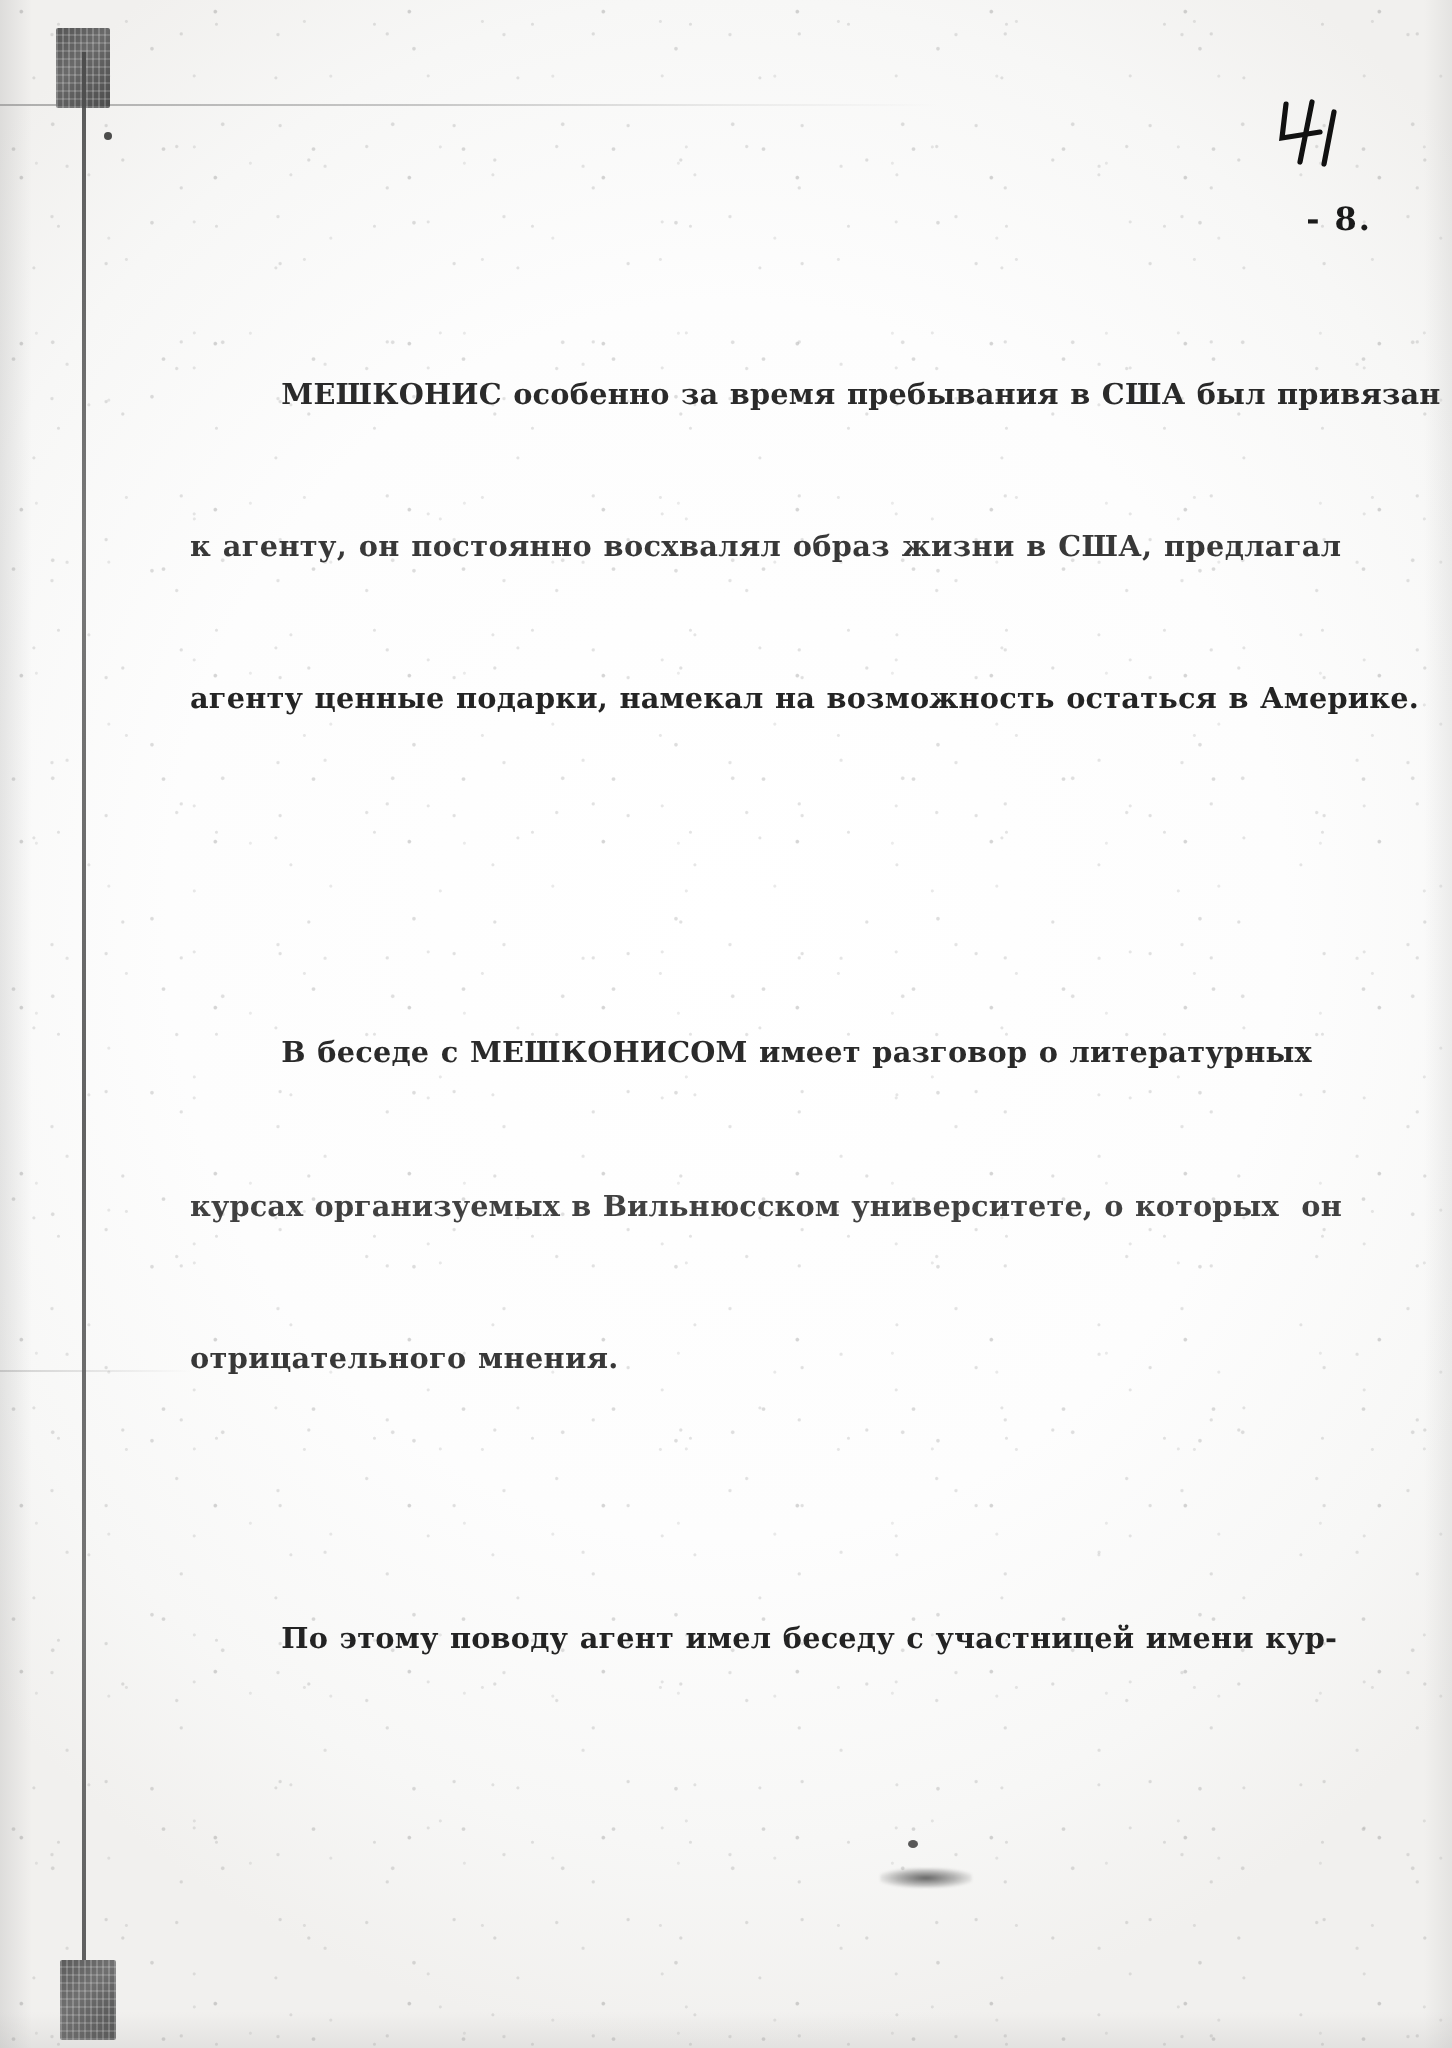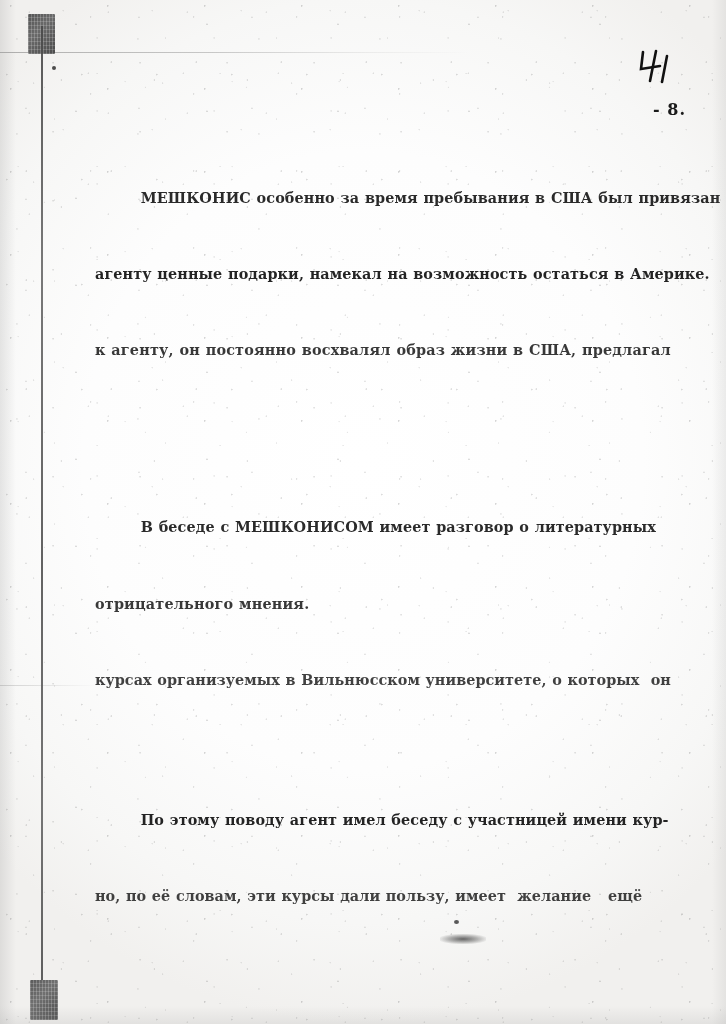--- a/index.html
+++ b/index.html
@@ -236,37 +236,36 @@
       </g>
     </svg>
   </div>
 
   <div class="page-number">- 8.</div>
 
   <div class="doc-text">
 
     <p>
       <span class="line w1">        МЕШКОНИС особенно за время пребывания в США был привязан</span>
+      <span class="line w2">к агенту, он постоянно восхвалял образ жизни в США, предлагал</span>
       <span class="line w3">агенту ценные подарки, намекал на возможность остаться в Америке.</span>
-      <span class="line w2">к агенту, он постоянно восхвалял образ жизни в США, предлагал</span>
     </p>
 
     <div class="para-gap-lg"></div>
 
     <p>
       <span class="line w1">        В беседе с МЕШКОНИСОМ имеет разговор о литературных</span>
+      <span class="line w4">курсах организуемых в Вильнюсском университете, о которых  он</span>
       <span class="line w2">отрицательного мнения.</span>
-      <span class="line w4">курсах организуемых в Вильнюсском университете, о которых  он</span>
     </p>
 
     <div class="para-gap-sm"></div>
 
     <p>
       <span class="line w3">        По этому поводу агент имел беседу с участницей имени кур-</span>
-      <span class="line w4">но, по её словам, эти курсы дали пользу, имеет  желание   ещё</span>
       
     </p>
 
   </div>
 
   <div class="smudge"></div>
   <div class="smudge-2"></div>
 
   <div class="edge-shade-l"></div>
   <div class="edge-shade-r"></div>

